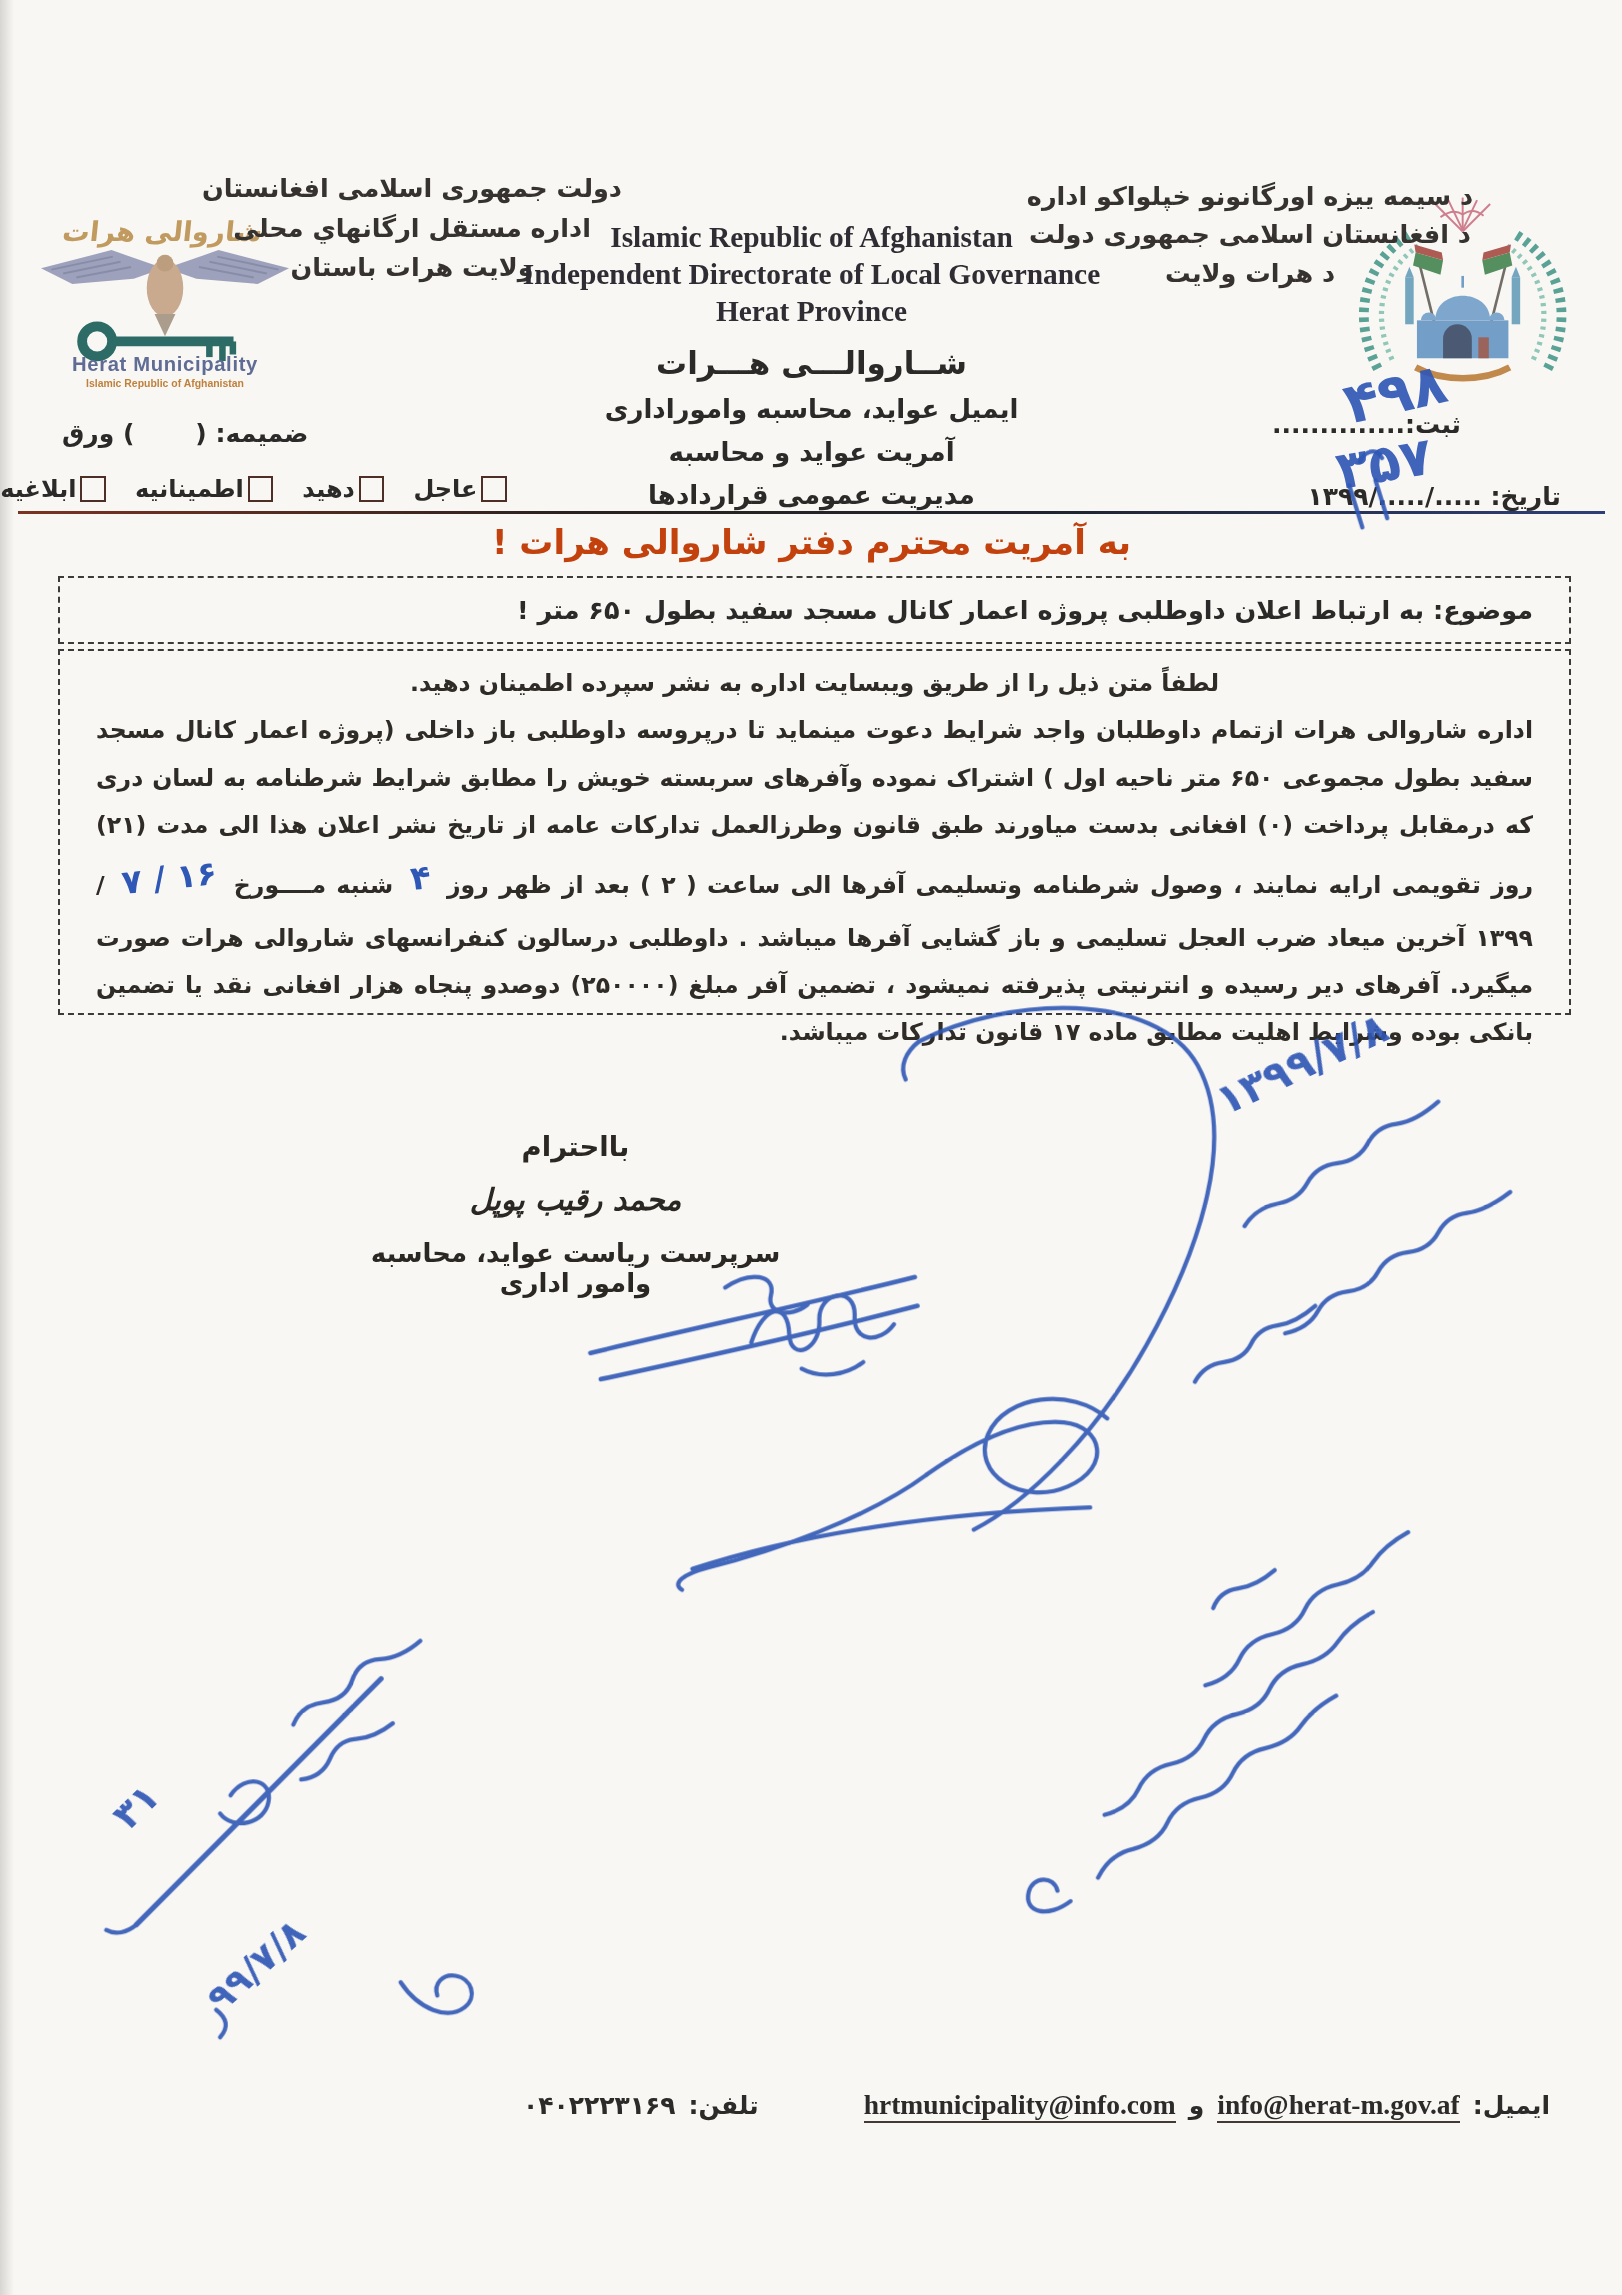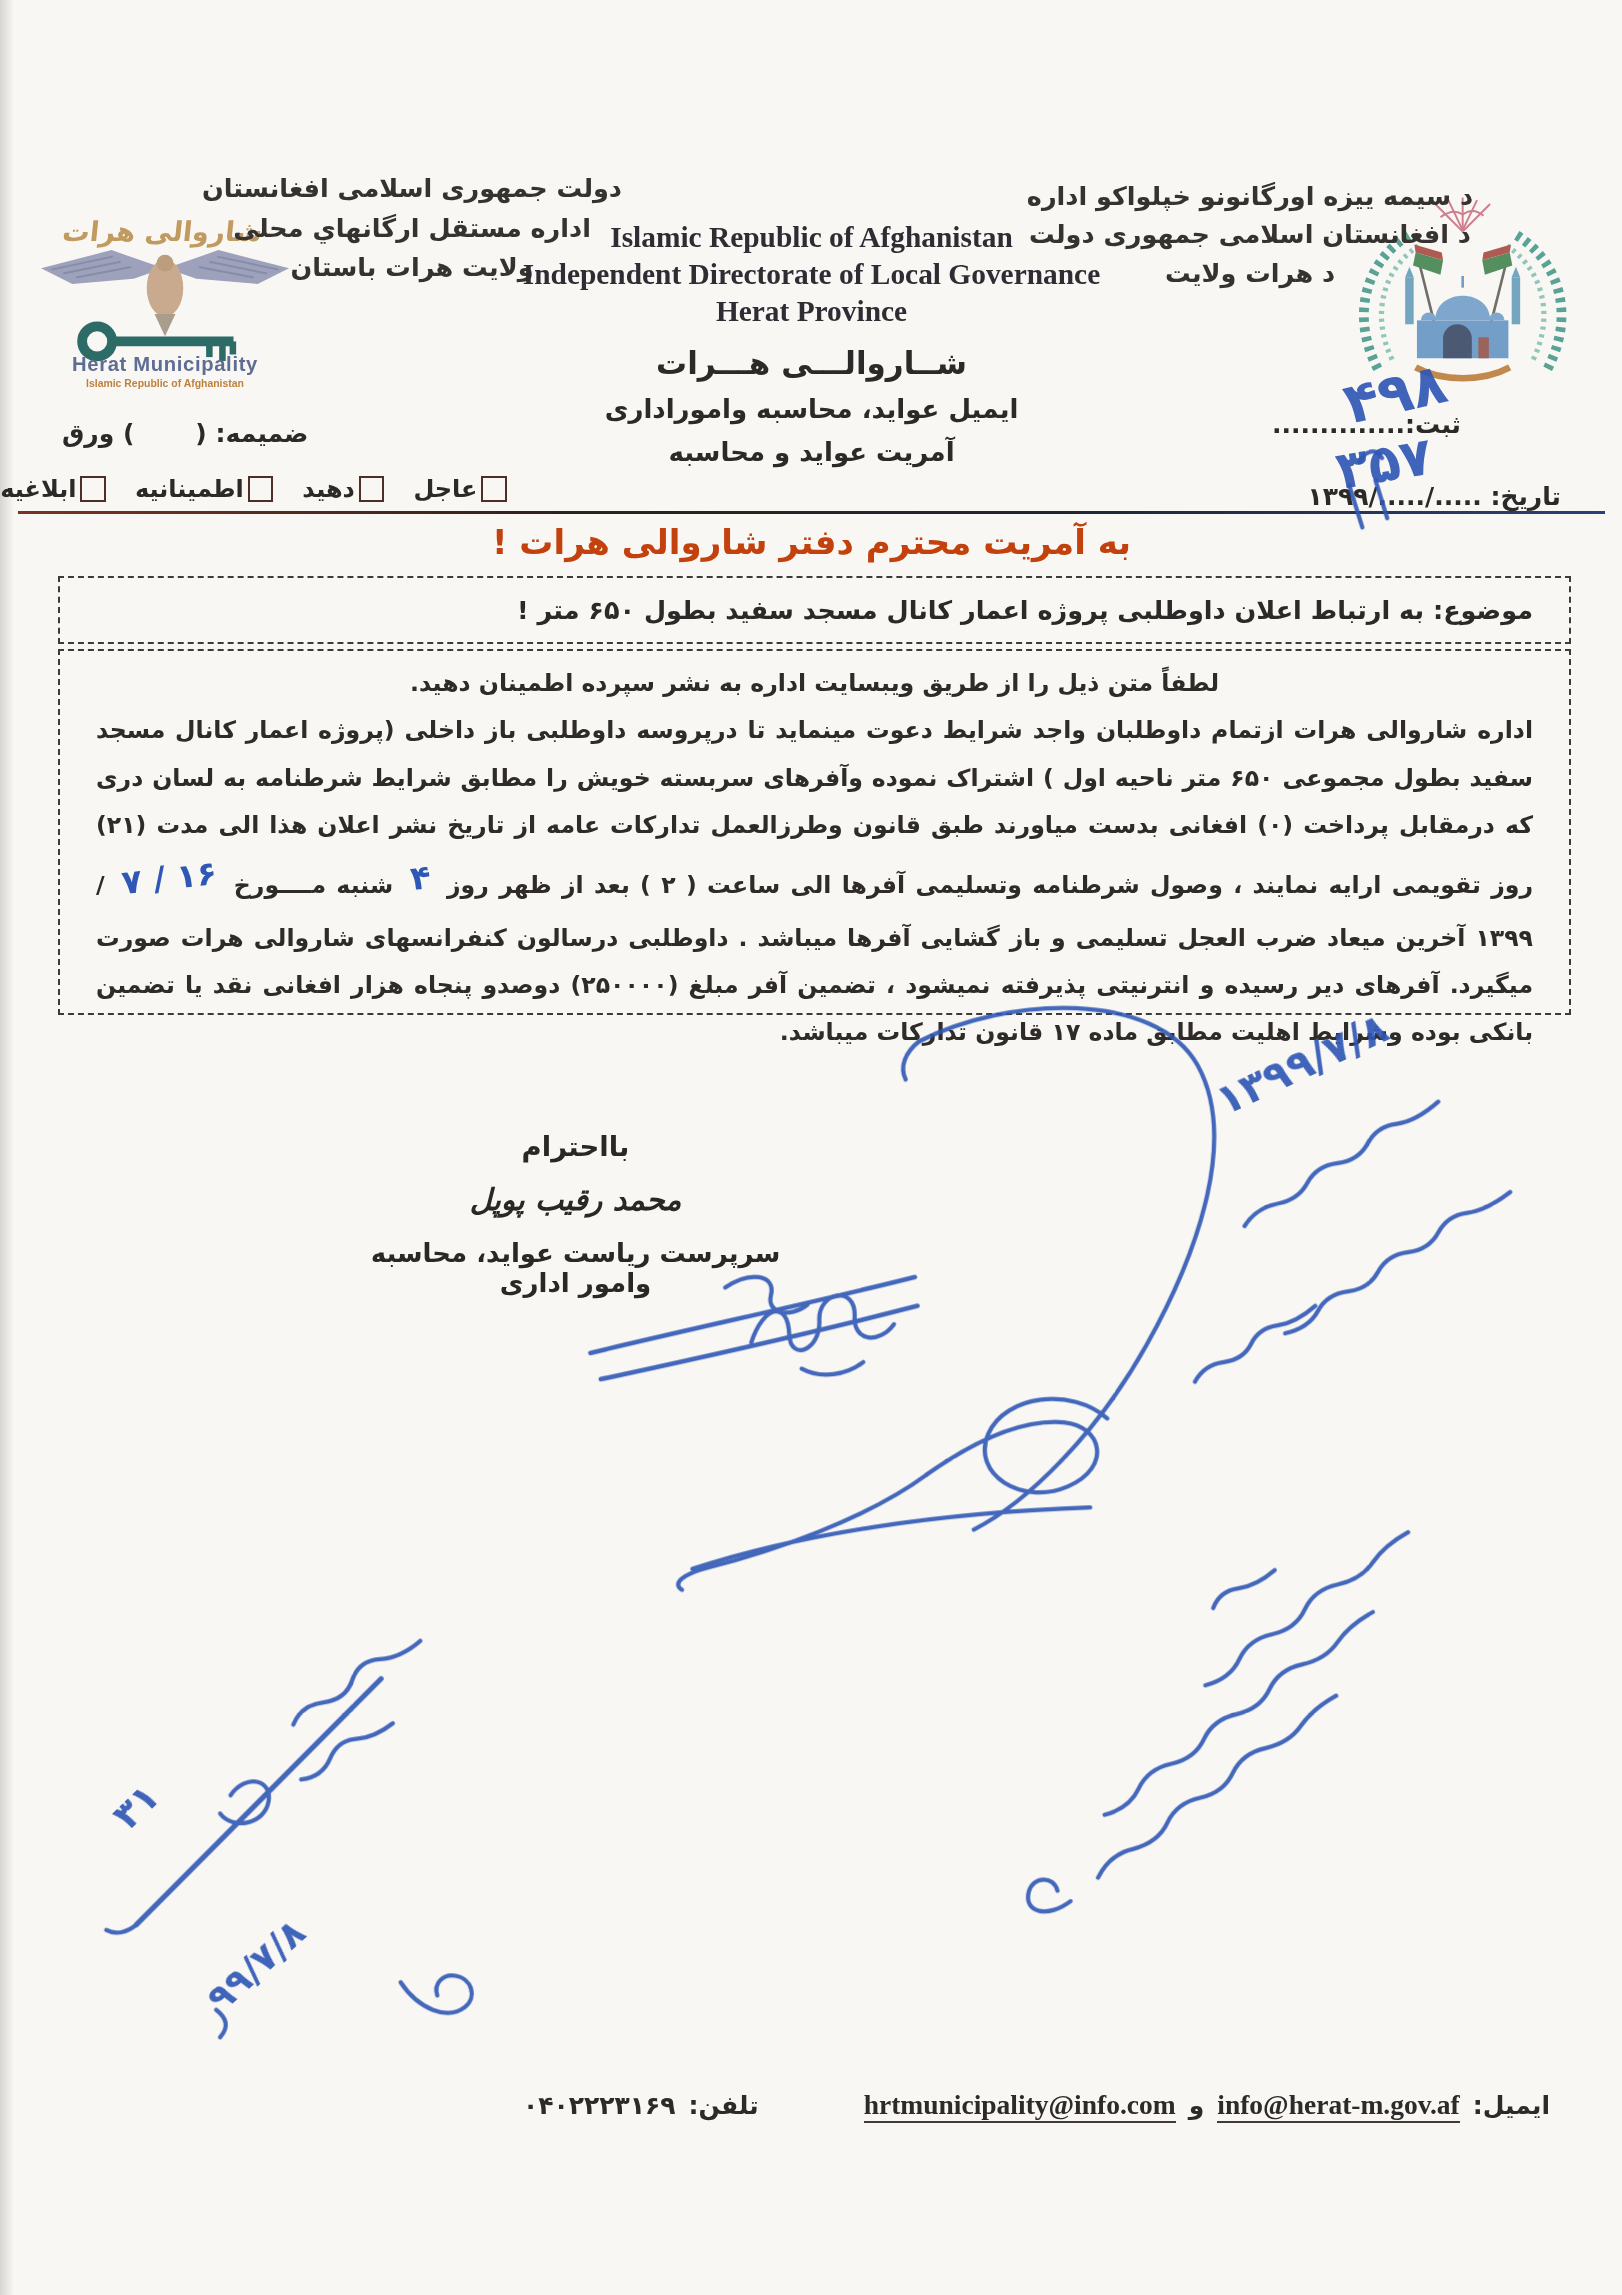--- a/index.html
+++ b/index.html
@@ -134,20 +134,21 @@
     <div>ولایت هرات باستان</div>
   </div>
 
   <div class="hdr-center">
     <div class="en">Islamic Republic of Afghanistan</div>
     <div class="en">Independent Directorate of Local Governance</div>
     <div class="en">Herat Province</div>
     <div class="fa1" dir="rtl">شــاروالـــی هـــرات</div>
     <div class="fa" dir="rtl">ایمیل عواید، محاسبه واموراداری</div>
     <div class="fa" dir="rtl">آمریت عواید و محاسبه</div>
+    <div class="fa" dir="rtl">مدیریت عمومی قراردادها</div>
   </div>
 
   <div class="attach">ضمیمه:  (&nbsp;&nbsp;&nbsp;&nbsp;&nbsp;&nbsp;&nbsp;)&nbsp;ورق</div>
 
   <div class="reg">
     <span>ثبت:</span><span class="dots">..............</span>
   </div>
 
   <div class="dateline">تاریخ: ...../...../۱۳۹۹</div>
 

